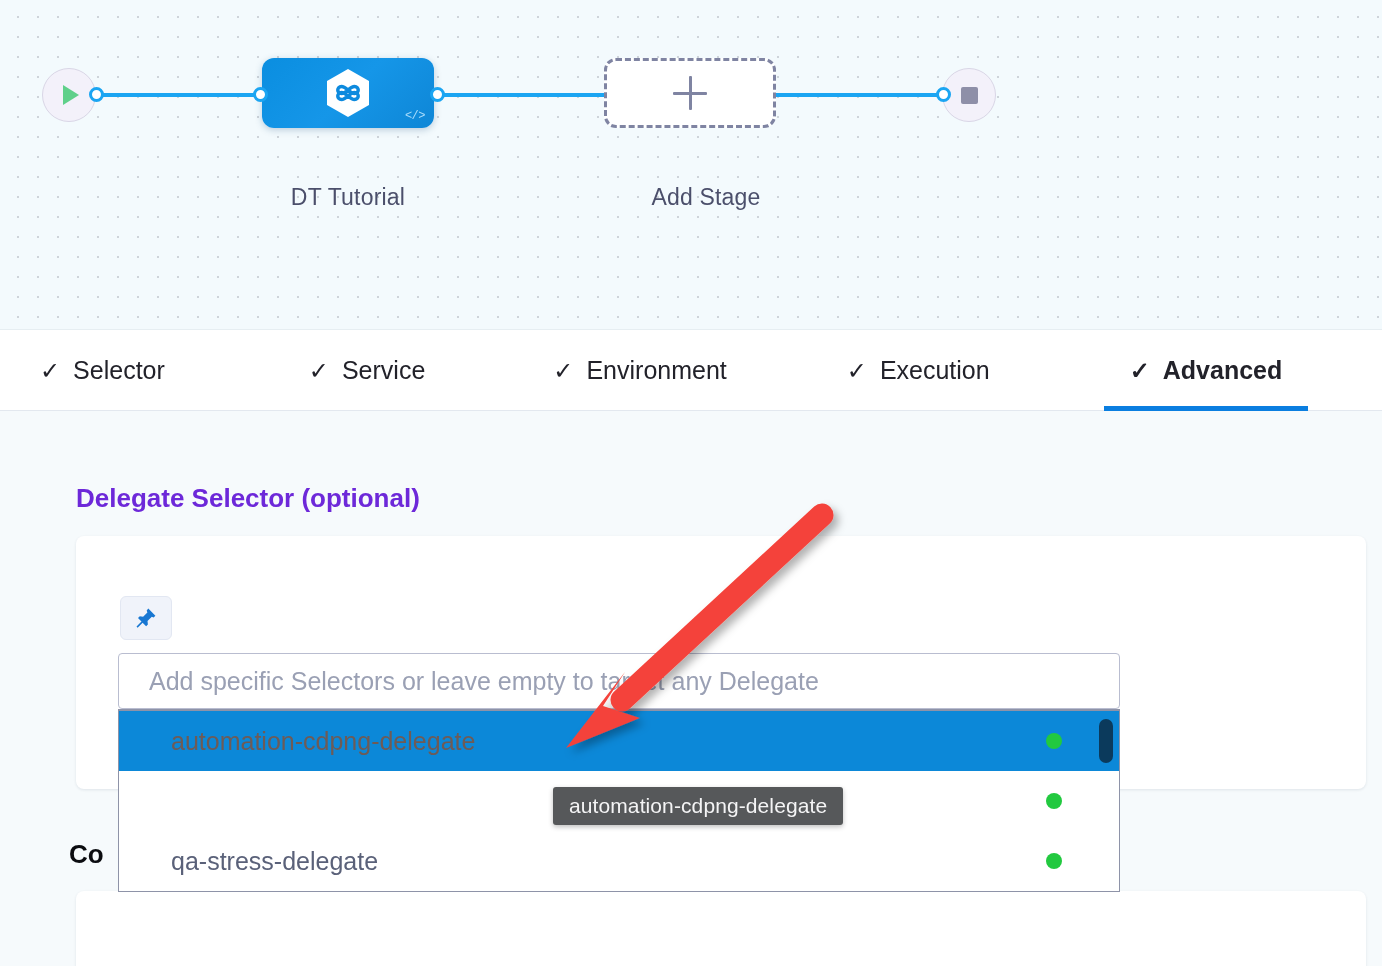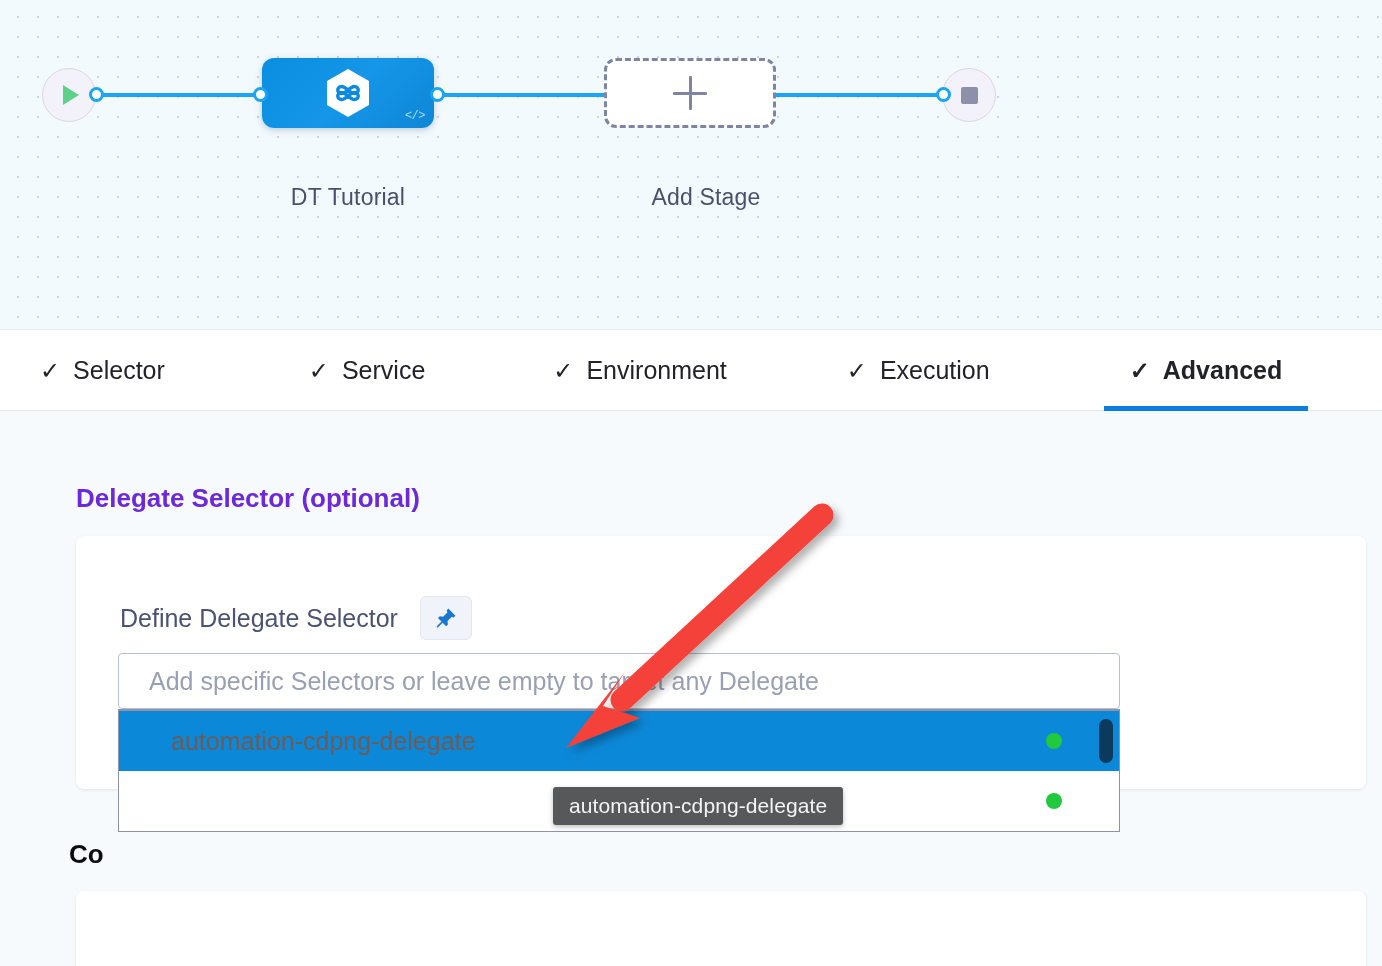--- a/index.html
+++ b/index.html
@@ -252,21 +252,20 @@
       <span class="tick">✓</span>
       <span>Advanced</span>
     </div>
   </div>
 
   <div class="body">
     <div class="section-title">Delegate Selector (optional)</div>
 
     <div class="card">
       <div class="define-row">
-        <span class="define-label">Define Delegate Selector</span>
         <span class="pin-btn">
           <svg width="24" height="24" viewBox="0 0 24 24" fill="#1877d2">
             <path d="M14.3 2.6 L21.4 9.7 L19.6 11.5 L17.8 10.8 L13.5 15.1 L13.9 18.4
                      L12.1 20.2 L8.6 16.7 L3.6 21.7 L2.5 20.6 L7.5 15.6 L4 12.1
                      L5.8 10.3 L9.1 10.7 L13.4 6.4 L12.7 4.6 Z"></path>
           </svg>
         </span>
       </div>
     </div>
 
@@ -278,20 +277,24 @@
     <div class="dd-input">
       <span class="dd-placeholder">Add specific Selectors or leave empty to target any Delegate</span>
     </div>
     <div class="dd-list">
       <div class="dd-item selected">
         <span>automation-cdpng-delegate</span>
         <span class="status-dot"></span>
         <span class="scroll-thumb"></span>
       </div>
       <div class="dd-item">
+        <span class="status-dot"></span>
+      </div>
+      <div class="dd-item">
+        <span>qa-stress-delegate</span>
         <span class="status-dot"></span>
       </div>
     </div>
   </div>
 
   <div class="tooltip">automation-cdpng-delegate</div>
 
   <svg class="arrow-layer">
     <defs>
       <filter id="ashadow" x="-30%" y="-30%" width="170%" height="170%">

